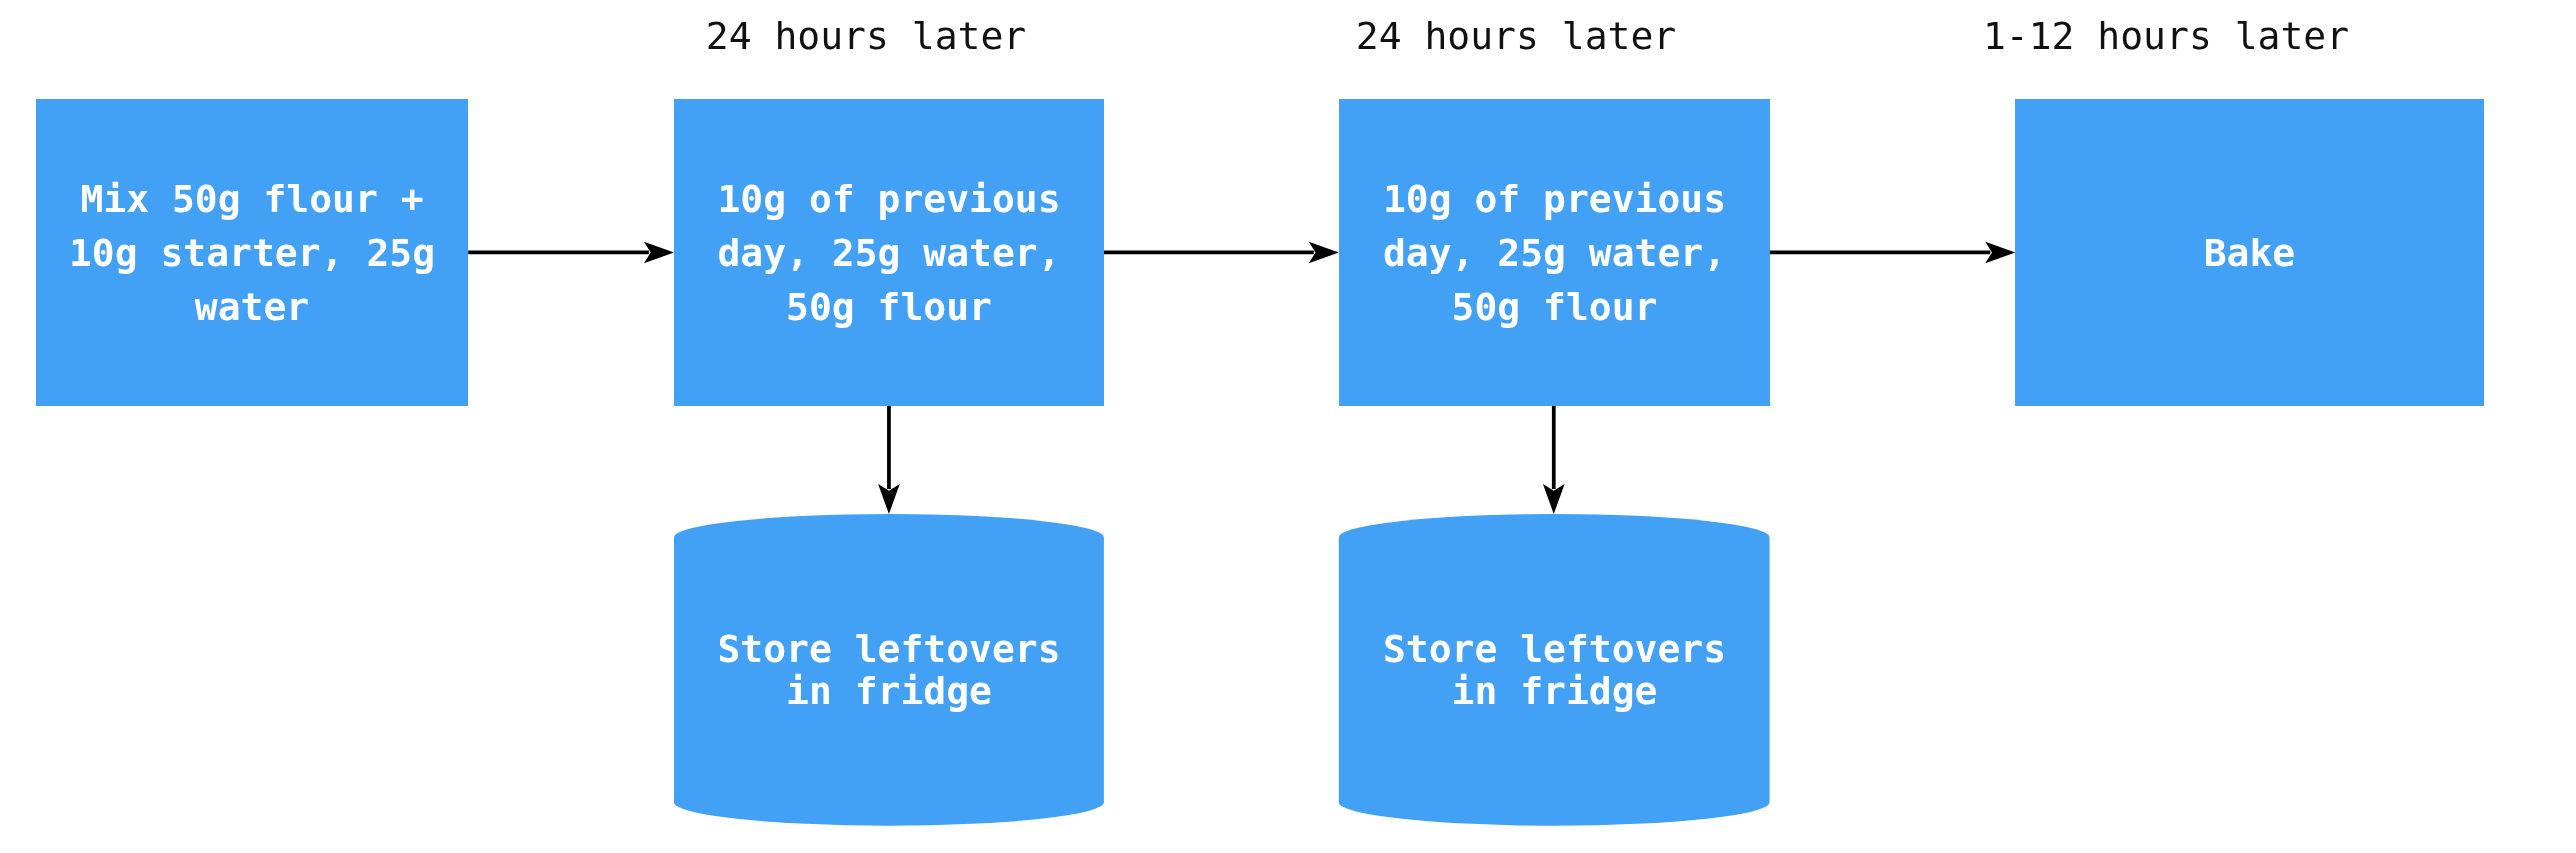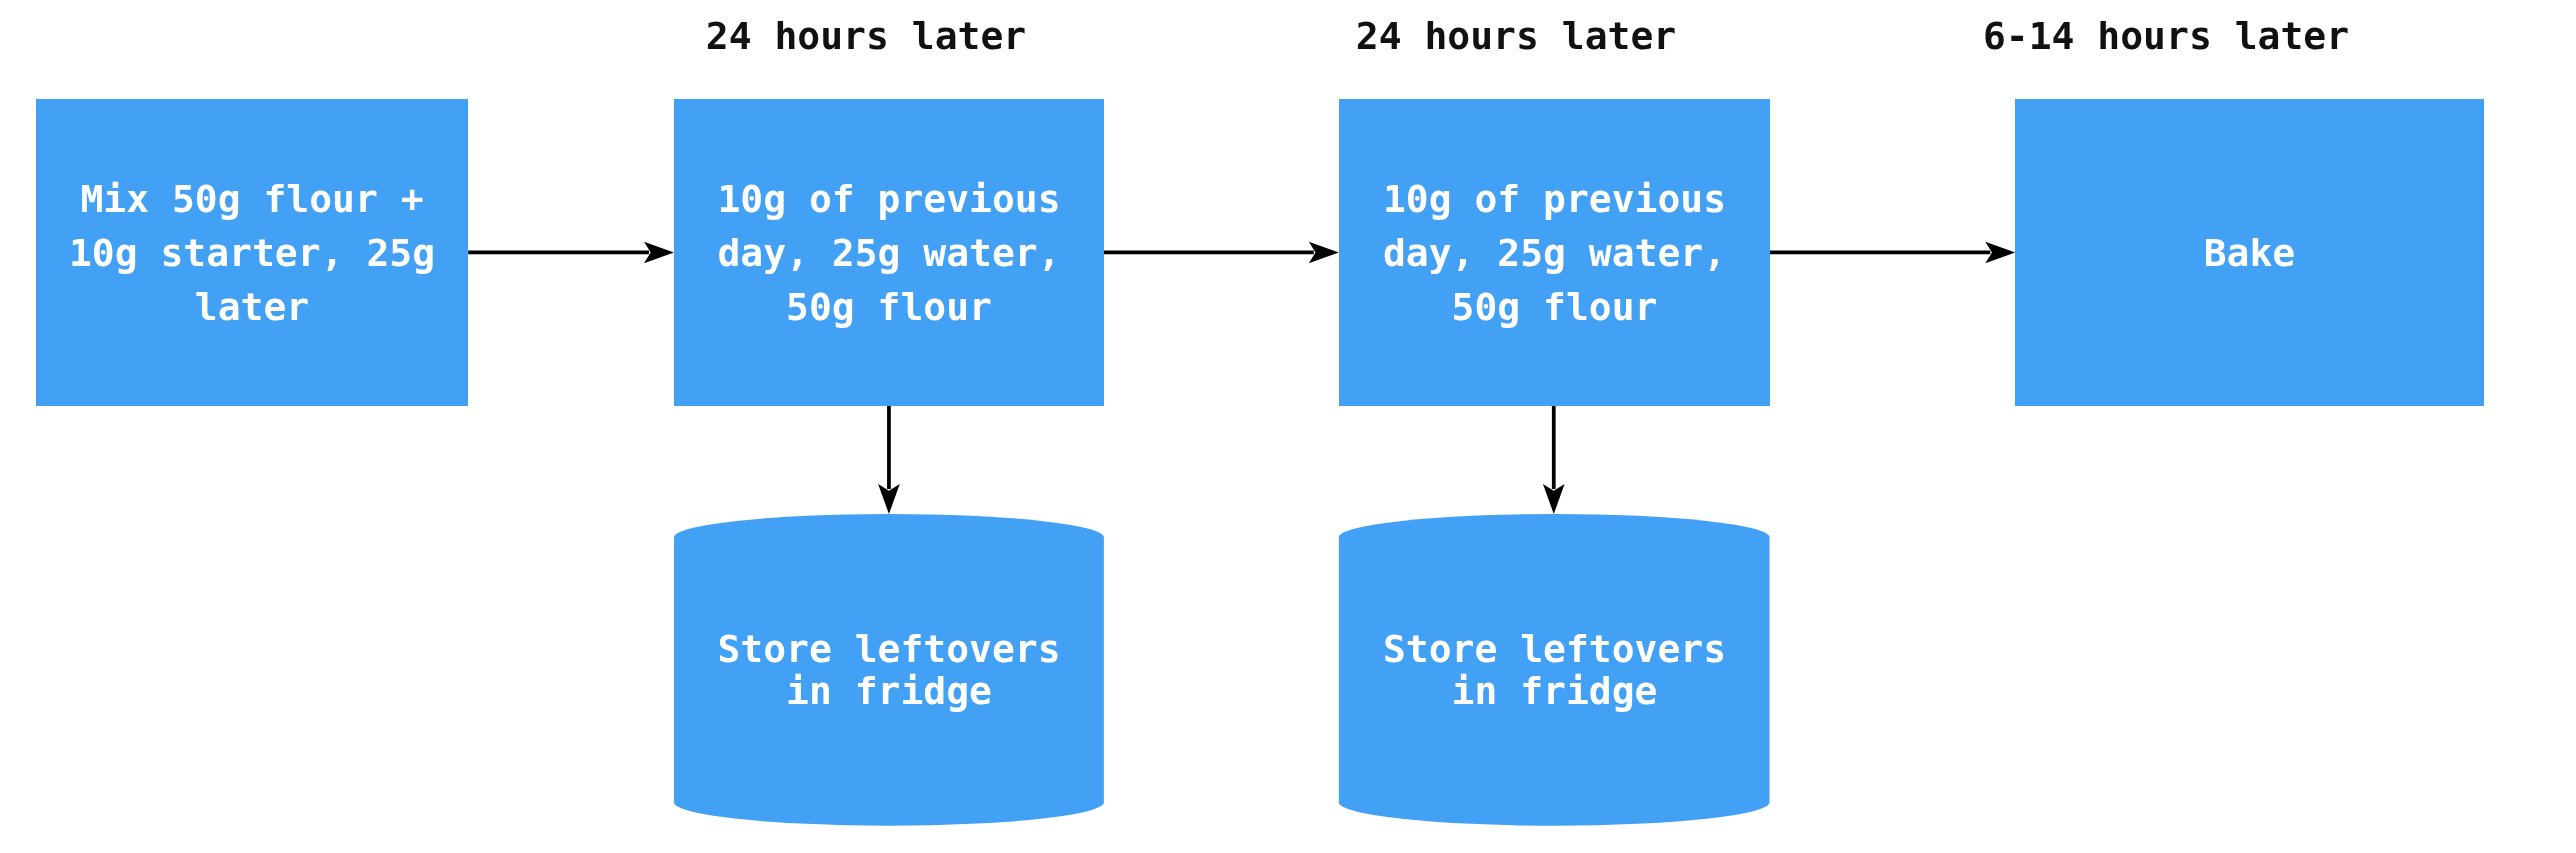--- a/index.html
+++ b/index.html
@@ -67,21 +67,21 @@
   .cyl-label.c1 { left: 674px;  top: 514px; width: 430px; height: 312px; }
   .cyl-label.c2 { left: 1339px; top: 514px; width: 431px; height: 312px; }
   .edge-label {
     position: absolute;
     top: 11.7px;
     height: 48px;
     line-height: 48px;
     transform: translateX(-50%);
     color: var(--edge-label-text, #111111);
     font-size: 38px;
-    font-weight: bold;
+    font-weight: normal;
     white-space: nowrap;
     text-align: center;
   }
   .edge-label.l1 { left: 866px; }
   .edge-label.l2 { left: 1516px; }
   .edge-label.l3 { left: 2166px; }
 </style>
 </head>
 <body>
 
@@ -103,25 +103,25 @@
 
     <line class="edge-line" x1="1067" y1="487" x2="1067" y2="587"></line>
     <polygon class="edge-head" points="1067,617 1054,581 1067,589 1080,581"></polygon>
 
     <line class="edge-line" x1="1865" y1="487" x2="1865" y2="587"></line>
     <polygon class="edge-head" points="1865,617 1852,581 1865,589 1878,581"></polygon>
   </svg>
 
   <div class="edge-label l1">24 hours later</div>
   <div class="edge-label l2">24 hours later</div>
-  <div class="edge-label l3">6-14 hours later</div>
+  <div class="edge-label l3">1-12 hours later</div>
 
   <div class="node rect1">Mix 50g flour +
 10g starter, 25g
-later</div>
+water</div>
   <div class="node rect2">10g of previous
 day, 25g water,
 50g flour</div>
   <div class="node rect3">10g of previous
 day, 25g water,
 50g flour</div>
   <div class="node rect4">Bake</div>
 
   <div class="cyl-label c1">Store leftovers
 in fridge</div>

